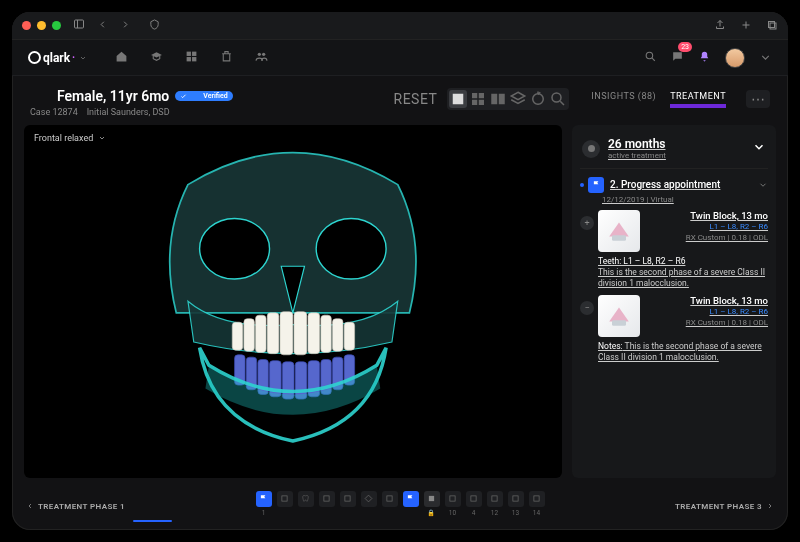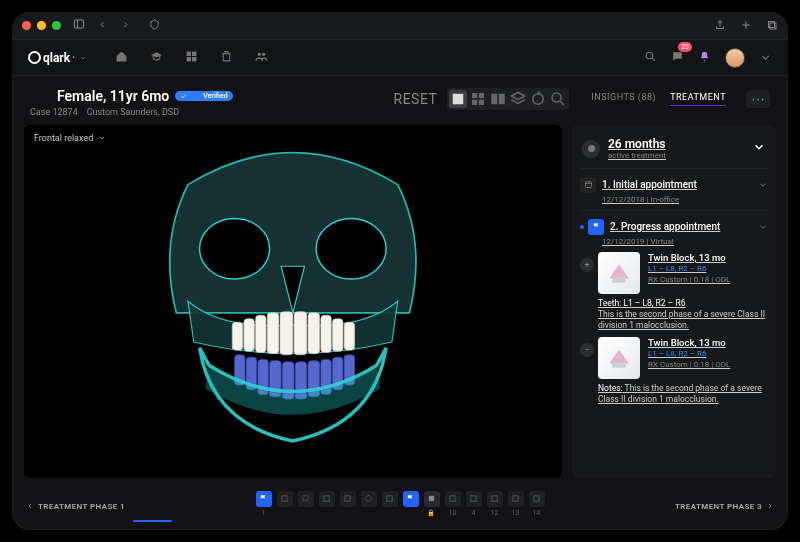--- a/index.html
+++ b/index.html
@@ -46,21 +46,21 @@
   .ph-left .title { color:#fff; font-size:14px; font-weight:600; display:flex; align-items:center; gap:6px;margin-left:27px;}
   .verified-badge { background:#2e7dff; color:#fff; font-size:7px; padding:1px 5px; border-radius:6px; display:inline-flex; align-items:center; gap:16px;text-align:center;}
   .ph-sub { color:#888; font-size:9px; margin-top:3px;}
   .ph-right { margin-left:auto; display:flex; align-items:center; gap:10px;}
   .reset-btn { color:#888; font-size:14px; letter-spacing:.5px;}
   .view-group { display:flex; gap:2px; background:#1e1f22; padding:2px; border-radius:4px;}
   .view-group .vg-btn { width:18px;height:18px; display:flex;align-items:center;justify-content:center; color:#666; border-radius:3px;}
   .view-group .vg-btn.active { background:#3a3c40; color:#ddd;}
   .tabs { display:flex; gap:14px; margin-left:12px;}
   .tab { color:#888; font-size:9px; letter-spacing:.5px; padding-bottom:3px; cursor:pointer;}
-  .tab.active { color:#fff; border-bottom:1px solid #6d28d9;}
+  .tab.active { color:#fff; border-bottom:4px solid #6d28d9;}
   .more-btn { color:#888; font-size:14px; background:#1e1f22; width:24px;height:18px; border-radius:4px; display:flex;align-items:center;justify-content:center; margin-left:10px;}
 
   
   .main { flex:1; display:flex; gap:10px; padding: 0 12px 4px; min-height:0;}
   .viewer { flex:1; background:#000; border-radius:6px; position:relative; min-height:0; overflow:hidden;}
   .view-select { position:absolute; top:8px; left:10px; color:#ccc; font-size:9px; display:flex; align-items:center; gap:5px;}
 
   
   .skull-wrap{ position:absolute; inset:0; display:flex; align-items:center; justify-content:center;}
   .skull-wrap svg { width: 65%; height: auto; }
@@ -82,21 +82,21 @@
   .appt-ico svg{width:9px;height:9px;}
   .appt-title{ color:#fff; font-size:10px; font-weight:500;}
   .appt-sub{ color:#888; font-size:8px; margin-left:22px; margin-top:1px;}
   .appt-chev{ margin-left:auto; color:#888;}
   .appt-flag-dot{ width:4px;height:4px;border-radius:50%;background:#2563ff; margin-right:-2px;}
 
   .card { display:flex; gap:8px; margin:6px 0 4px 18px; position:relative;}
   .card-bullet{ position:absolute; left:-18px; top:6px; width:14px;height:14px;border-radius:50%; background:#2b2d30; display:flex;align-items:center;justify-content:center; color:#888; font-size:9px;}
   .thumb{ width:42px;height:42px; background:linear-gradient(135deg,#fff,#e6e8eb); border-radius:4px; display:flex;align-items:center;justify-content:center;}
   .thumb svg{width:28px;height:28px;}
-  .card-body{ flex:1; min-width:0;}
+  .card-body{ flex:1; min-width:0;text-align:right;}
   .card-title{ color:#fff; font-size:9.5px; font-weight:500;}
   .card-link{ color:#3a8bff; font-size:8px; margin-top:1px;}
   .card-meta{ color:#888; font-size:8px; margin-top:2px;}
   .note-label{ color:#fff;}
   .teeth-label{ color:#fff;}
   .card-desc{ color:#ccc; font-size:8.5px; margin:3px 0 6px 18px; line-height:1.3;}
 
   
   .timeline { height:48px; display:flex; align-items:center; padding:0 14px; gap:8px; flex-shrink:0;}
   .phase-nav{ color:#aaa; font-size:8px; letter-spacing:.4px; font-weight:600; display:flex; gap:4px;}
@@ -217,21 +217,21 @@
         <span class="verified-badge">
           <svg viewBox="0 0 24 24" width="7" height="7">
                 <path d="M5 12l4 4 10-10" fill="none" stroke="#fff" stroke-width="3"></path>
               </svg>
           <span>Verified</span>
         </span>
       </div>
       <div class="ph-sub">
         <span>Case 12874</span>
         &nbsp;&nbsp;
-        <span>Custom Saunders, DSD</span>
+        <span>Initial Saunders, DSD</span>
       </div>
     </div>
     <div class="ph-right">
       <span class="reset-btn">RESET</span>
       <div class="view-group">
         <span class="vg-btn active">
               <svg viewBox="0 0 24 24">
                 <rect x="5" y="5" width="14" height="14"></rect>
               </svg>
             </span>
@@ -334,35 +334,20 @@
             </span>
         <div>
           <div class="tp-title">26 months</div>
           <div class="tp-sub">active treatment</div>
         </div>
         <span class="tp-expand"><svg viewBox="0 0 24 24">
                 <path d="M6 9l6 6 6-6" fill="none" stroke="currentColor" stroke-width="2.5"></path>
               </svg></span>
       </div>
 
-      <div class="appt">
-        <div class="appt-head">
-          <span class="appt-ico">
-                <svg viewBox="0 0 24 24">
-                  <rect x="4" y="5" width="16" height="15" rx="2" fill="none" stroke="currentColor" stroke-width="2"></rect>
-                  <path d="M4 9h16" stroke="currentColor" stroke-width="2"></path>
-                </svg>
-              </span>
-          <span class="appt-title">1. Initial appointment</span>
-          <span class="appt-chev"><svg viewBox="0 0 24 24" width="10" height="10">
-                  <path d="M6 9l6 6 6-6" fill="none" stroke="currentColor" stroke-width="2"></path>
-                </svg></span>
-        </div>
-        <div class="appt-sub">12/12/2018  |  In-office</div>
-      </div>
 
       <div class="appt">
         <div class="appt-head">
           <span class="appt-flag-dot"></span>
           <span class="appt-ico flag">
                 <svg viewBox="0 0 24 24">
                   <path d="M5 3v18M5 3h12l-3 4 3 4H5" fill="currentColor"></path>
                 </svg>
               </span>
           <span class="appt-title">2. Progress appointment</span>

